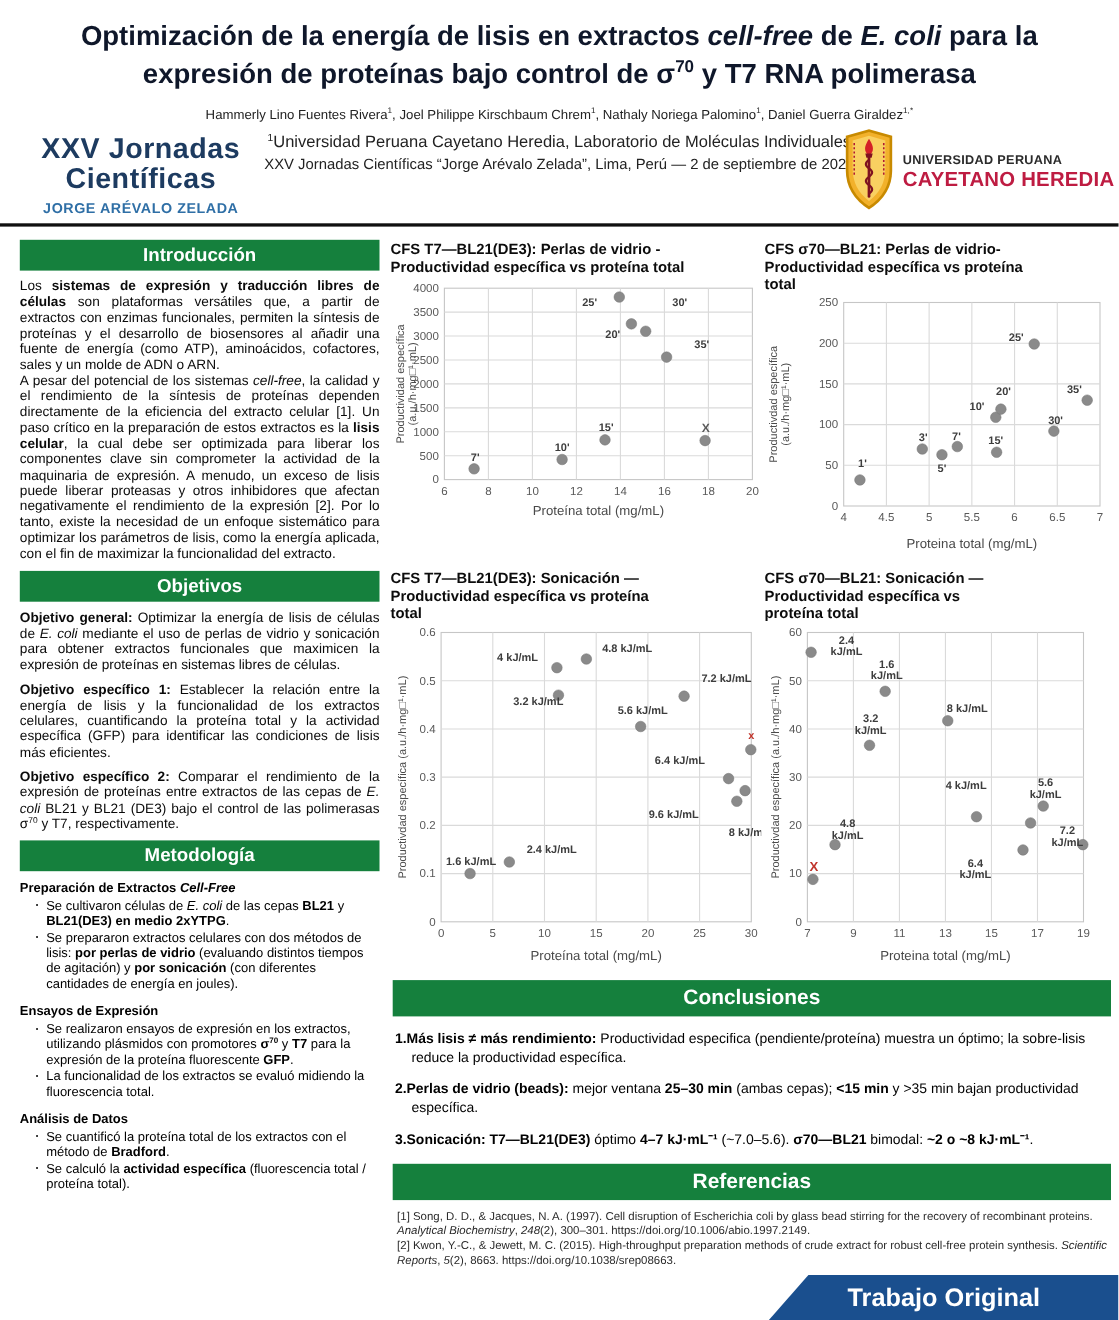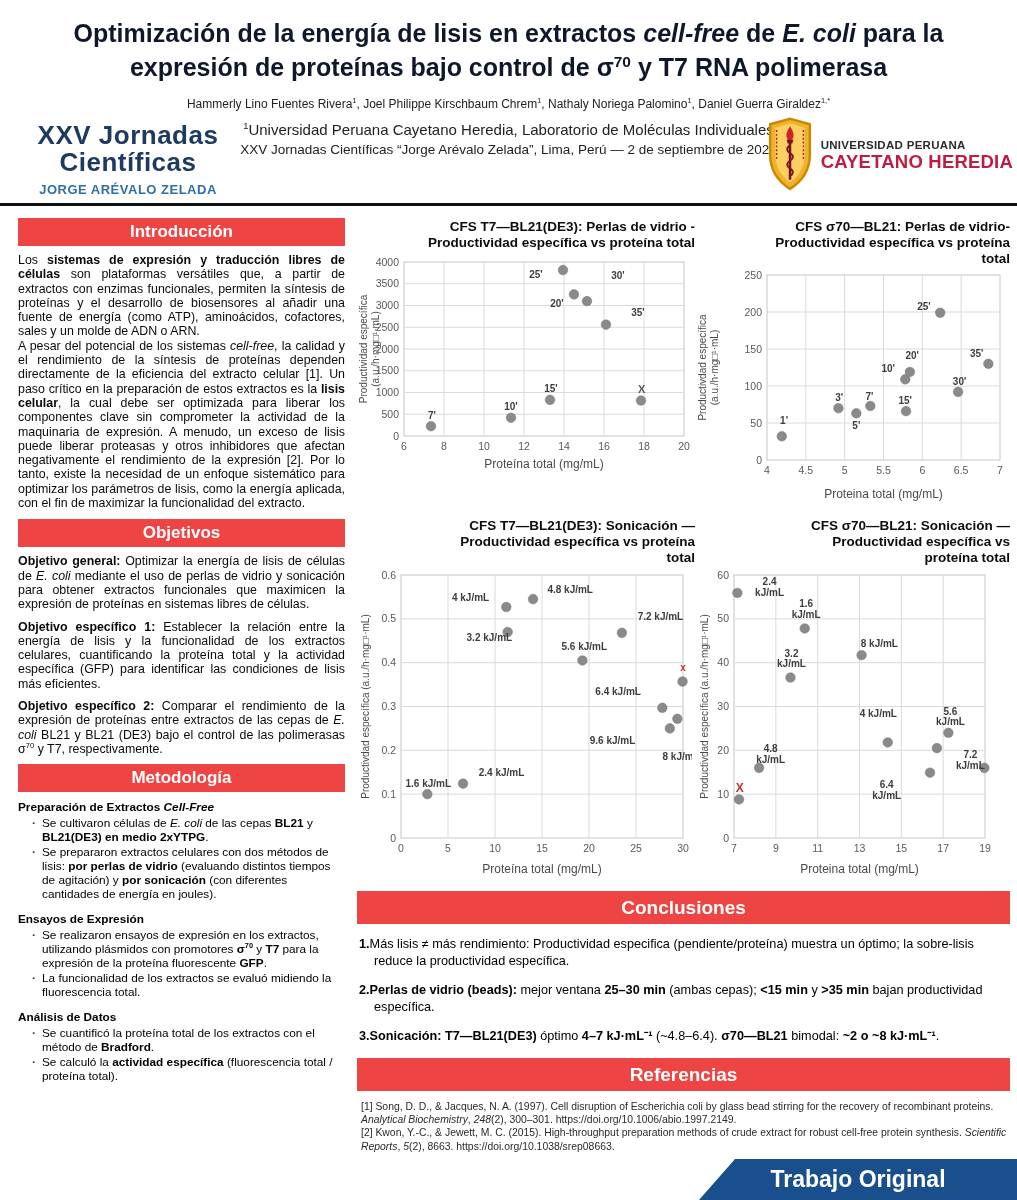--- a/index.html
+++ b/index.html
@@ -20,38 +20,38 @@
   .logo-left .sub{font-size:13px;font-weight:bold;color:#2F6FA6;margin-top:6px;letter-spacing:.5px;}
   .logo-right{position:absolute;right:4px;top:116px;display:flex;align-items:center;}
   .upch-text{margin-left:8px;}
   .upch1{font-size:11.5px;font-weight:bold;color:#2b2b2b;letter-spacing:.3px;}
   .upch2{font-size:18.5px;font-weight:bold;color:#BE1C42;letter-spacing:.2px;}
   .rule{position:absolute;top:203px;left:0;width:1017px;height:3px;background:#101010;}
   
   .main{position:absolute;top:212px;left:0;width:1017px;display:flex;}
   .col-left{width:327px;margin-left:18px;flex:none;}
   .col-right{width:655px;margin-left:10px;flex:none;}
-  .bar{background:#ef4444;color:#fff;font-weight:bold;text-align:center;
+  .bar{background:#15803d;color:#fff;font-weight:bold;text-align:center;
     height:28px;line-height:28px;font-size:17px;}
   .bar.big{height:33px;line-height:33px;font-size:19px;margin-left:2px;}
   .col-left .bar{margin-top:6px;}
   .col-left .bar:first-child{margin-top:6px;}
   .body-text{font-size:12.4px;line-height:14.3px;text-align:justify;margin-top:7px;color:#0a0a0a;}
   .body-text p{margin:0;}
   .obj-text p{margin:0 0 8px 0;}
   
   .met{font-size:11.8px;line-height:14px;margin-top:8px;text-align:left;}
   .met .mhead{font-weight:bold;margin-top:11px;}
   .met .mhead:first-child{margin-top:2px;}
   .met ul{margin:2px 0 0 0;padding:0 0 0 24px;list-style:none;}
   .met li{position:relative;margin:0 0 1px 0;}
   .met li:before{content:".";position:absolute;left:-10px;top:-3px;color:#333;font-weight:bold;}
   
   #charts-grid{display:grid;grid-template-columns:340px 315px;row-gap:12px;margin-top:7px;}
-  .chart-block{text-align:right;}
+  .chart-block{text-align:left;}
   .ctitle{font-size:13.5px;font-weight:bold;line-height:16px;white-space:pre-line;color:#0c0c0c;margin-bottom:3px;}
   .chart-block svg{display:block;margin:0 auto;font-family:"Liberation Sans",sans-serif;}
   
   #concl-list{margin:12px 0 4px 4px;padding:0;}
   .citem{font-size:12.7px;line-height:16.5px;margin-bottom:13px;padding-left:15px;text-indent:-15px;}
   .citem .num{font-weight:bold;}
   
   #refs-list{margin:9px 2px 0 6px;font-size:10.4px;line-height:13.4px;color:#2a2a2a;}
   #refs-list .ref{margin:0;}
   
@@ -347,23 +347,23 @@
             <text text-anchor="middle" font-size="10" font-weight="bold" fill="#3d3d3d"><tspan x="189.6916666666667" y="219.03333333333333">6.4</tspan><tspan x="189.6916666666667" y="229.53333333333333">kJ/mL</tspan></text>
             <circle cx="62.09999999999998" cy="198.86666666666667" r="4.8" fill="#8a8a8a" stroke="#777777" stroke-width="0.5"></circle>
             <text text-anchor="middle" font-size="10" font-weight="bold" fill="#3d3d3d"><tspan x="73.60416666666667" y="183.09">4.8</tspan><tspan x="73.60416666666667" y="193.59">kJ/mL</tspan></text>
             <circle cx="42.02" cy="230.42666666666668" r="4.8" fill="#8a8a8a" stroke="#777777" stroke-width="0.5"></circle>
             <text x="42.85666666666667" y="222.96833333333333" text-anchor="middle" font-size="12" font-weight="bold" fill="#C0342B">X</text>
           </svg>
         </div>
       </div>
     <div class="bar big concl-wrap">Conclusiones</div>
     <div id="concl-list">
-        <div class="citem"><span class="num">1.</span><span style="font-weight: normal;">Más lisis ≠ más rendimiento:</span><span> Productividad especifica (pendiente/proteína) muestra un óptimo; la sobre-lisis reduce la productividad específica.</span></div>
-        <div class="citem"><span class="num">2.</span><span style="font-weight: bold;">Perlas de vidrio (beads):</span><span> mejor ventana </span><span style="font-weight: bold;">25–30 min</span><span> (ambas cepas); </span><span style="font-weight: bold;">&lt;15 min</span><span> y </span><span style="font-weight: bold; margin-top: 20px;">&gt;35 min</span><span> bajan productividad específica.</span></div>
-        <div class="citem"><span class="num">3.</span><span style="font-weight: bold;">Sonicación: T7—BL21(DE3)</span><span> óptimo </span><span style="font-weight: bold;">4–7 kJ·mL⁻¹</span><span> (~4.8–6.4). </span><span style="font-weight: bold;">σ70—BL21</span><span> bimodal: </span><span style="font-weight: bold;">~2 o ~8 kJ·mL⁻¹</span><span>.</span></div>
+        <div class="citem"><span class="num">1.</span><span style="font-weight: bold;">Más lisis ≠ más rendimiento:</span><span> Productividad especifica (pendiente/proteína) muestra un óptimo; la sobre-lisis reduce la productividad específica.</span></div>
+        <div class="citem"><span class="num">2.</span><span style="font-weight: bold;">Perlas de vidrio (beads):</span><span> mejor ventana </span><span style="font-weight: bold;">25–30 min</span><span> (ambas cepas); </span><span style="font-weight: bold;">&lt;15 min</span><span> y </span><span style="font-weight: normal; margin-top: 20px;">&gt;35 min</span><span> bajan productividad específica.</span></div>
+        <div class="citem"><span class="num">3.</span><span style="font-weight: bold;">Sonicación: T7—BL21(DE3)</span><span> óptimo </span><span style="font-weight: bold;">4–7 kJ·mL⁻¹</span><span> (~7.0–5.6). </span><span style="font-weight: bold;">σ70—BL21</span><span> bimodal: </span><span style="font-weight: bold;">~2 o ~8 kJ·mL⁻¹</span><span>.</span></div>
       </div>
     <div class="bar big">Referencias</div>
     <div id="refs-list">
         <p class="ref"><span>[1] Song, D. D., &amp; Jacques, N. A. (1997). Cell disruption of Escherichia coli by glass bead stirring for the recovery of recombinant proteins. </span><span style="font-style: italic;">Analytical Biochemistry</span><span>, </span><span style="font-style: italic;">248</span><span>(2), 300–301. https://doi.org/10.1006/abio.1997.2149.</span></p>
         <p class="ref"><span>[2] Kwon, Y.-C., &amp; Jewett, M. C. (2015). High-throughput preparation methods of crude extract for robust cell-free protein synthesis. </span><span style="font-style: italic;">Scientific Reports</span><span>, </span><span style="font-style: italic;">5</span><span>(2), 8663. https://doi.org/10.1038/srep08663.</span></p>
       </div>
   </div>
 </div>
 
 <div class="badge">Trabajo Original</div>

